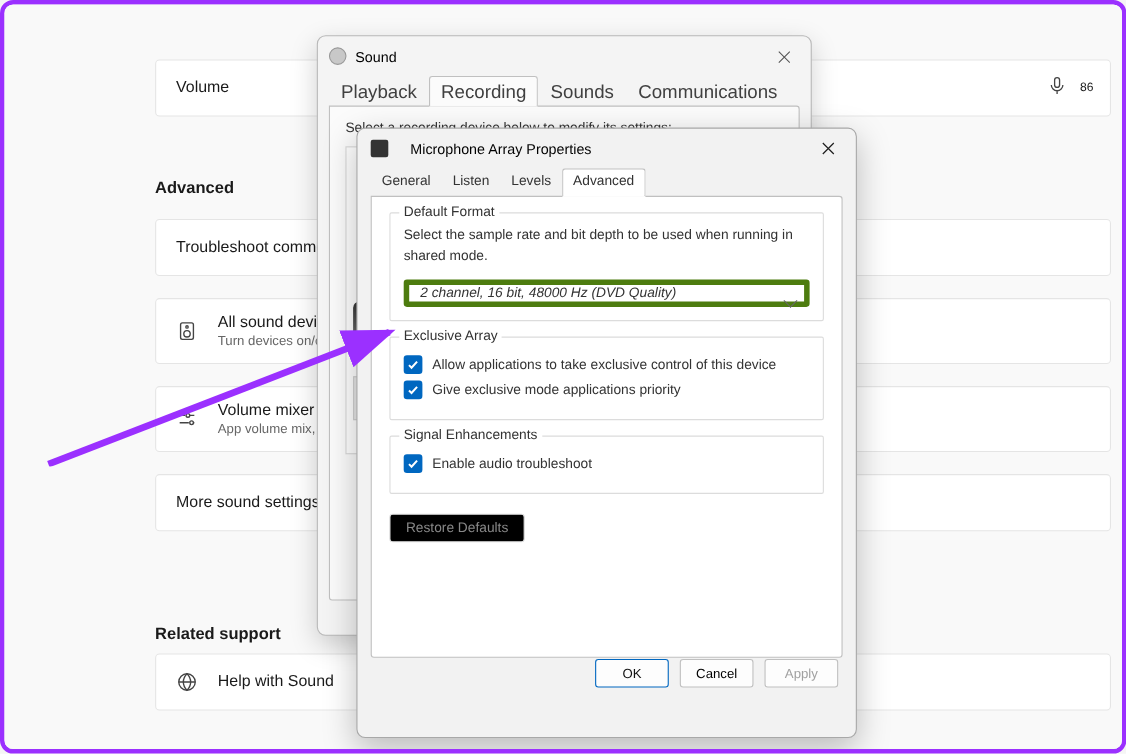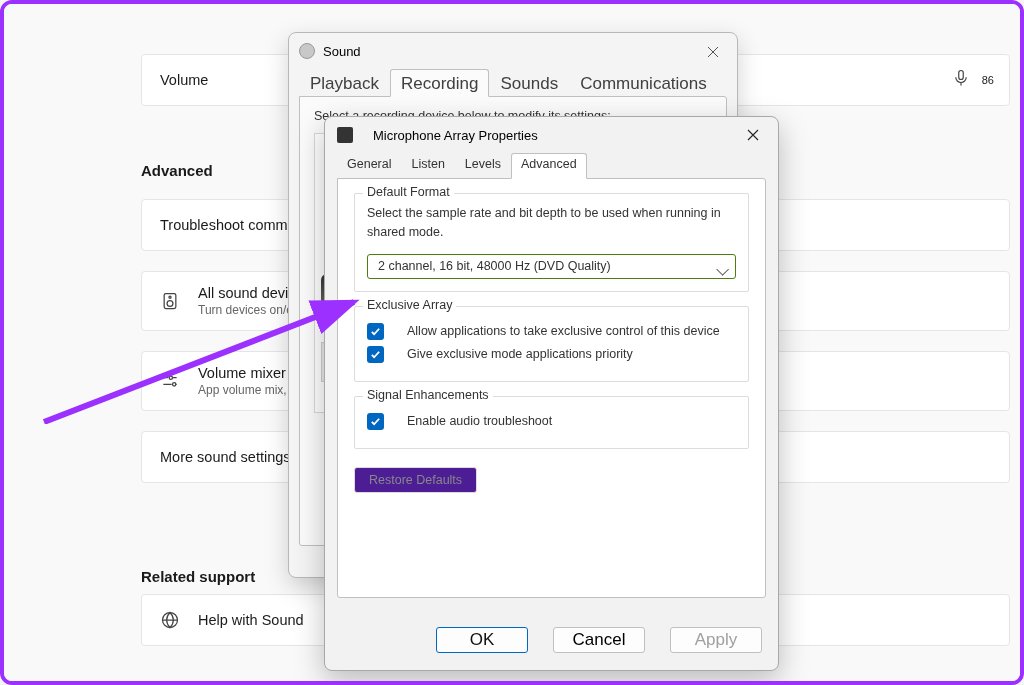--- a/index.html
+++ b/index.html
@@ -44,37 +44,37 @@
     
     
     .props-dialog { position: absolute; top: 112px; left: 320px; width: 455px; height: 555px; background: #f2f2f2; border: 1px solid #a8a8a8; border-radius: 8px; box-shadow: 0 10px 30px rgba(0,0,0,0.25); }
     .props-title-bar { display: flex; align-items: center; height: 36px; padding: 0 12px; position: relative; gap: 12px; }
     .props-title-icon { width: 16px; height: 16px; margin-right: 8px; background: #333; border-radius: 2px; }
     .props-title { font-size: 13px; color: #000; }
     .props-close { position: absolute; right: 6px; top: 5px; width: 38px; height: 26px; display: flex; align-items: center; justify-content: center; font-size: 13px; color: #222; cursor: pointer; }
     .props-tabs { display: flex; padding: 0 12px; height: 26px; }
     .props-tab { padding: 3px 9px; font-size: 12.5px; color: #333; border: 1px solid transparent; }
     .props-tab.active { background: #fff; border: 1px solid #c0c0c0; border-bottom-color: #fff; border-radius: 3px 3px 0 0; position: relative; z-index: 2; }
-    .props-body { background: #fff; margin: 0 12px 28px; border: 1px solid #c0c0c0; border-radius: 0 3px 3px 3px; padding: 14px 16px; height: 420px; position: relative; top: -1px; }
+    .props-body { background: #fff; margin: 0 12px 0; border: 1px solid #c0c0c0; border-radius: 0 3px 3px 3px; padding: 14px 16px; height: 420px; position: relative; top: -1px; }
     
     .group { border: 1px solid #dcdcdc; border-radius: 2px; padding: 10px 12px 12px; margin-bottom: 14px; position: relative; }
     .group-title { position: absolute; top: -9px; left: 8px; background: #fff; padding: 0 4px; font-size: 12.5px; color: #333; }
     .group-text { font-size: 12.5px; color: #333; line-height: 1.5; }
-    .dropdown { margin-top: 12px; height: 25px; border: 1px solid #4d7c0f; border-radius: 3px; display: flex; align-items: center; padding: 0 10px; font-size: 12.5px; color: #333; position: relative; background: #fff; }
+    .dropdown { margin-top: 12px; height: 25px; border: 5px solid #4d7c0f; border-radius: 3px; display: flex; align-items: center; padding: 0 10px; font-size: 12.5px; color: #333; position: relative; background: #fff; font-style: italic; }
     .dropdown::after { content: ''; position: absolute; right: 10px; top: 12px; width: 8px; height: 8px; border-right: 1.5px solid #666; border-bottom: 1.5px solid #666; transform: rotate(45deg) translateY(-3px); }
     
-    .check-row { display: flex; align-items: center; gap: 23px; margin: 6px 0; }
+    .check-row { display: flex; align-items: center; gap: 9px; margin: 6px 0; }
     .checkbox { width: 17px; height: 17px; background: #0067c0; border-radius: 3px; display: flex; align-items: center; justify-content: center; flex-shrink: 0; }
     .checkbox svg { width: 11px; height: 11px; }
     .check-label { font-size: 12.5px; color: #333; }
     
-    .restore-btn { margin-top: 4px; padding: 5px 14px; font-size: 12.5px; color: #888; border: 1px solid #dcdcdc; background: #4c1d95; border-radius: 3px; }
+    .restore-btn { margin-top: 4px; padding: 5px 14px; font-size: 12.5px; color: #888; border: 1px solid #dcdcdc; background: #000000; border-radius: 3px; }
     
     .props-footer { display: flex; justify-content: flex-end; gap: 10px; padding: 0 16px 14px; }
-    .footer-btn { width: 92px; height: 26px; font-size: 17px; border: 1px solid #c0c0c0; background: #fdfdfd; border-radius: 3px; display: flex; align-items: center; justify-content: center; cursor: pointer; margin-left: 15px; }
+    .footer-btn { width: 67px; height: 26px; font-size: 12px; border: 1px solid #c0c0c0; background: #fdfdfd; border-radius: 3px; display: flex; align-items: center; justify-content: center; cursor: pointer; }
     .footer-btn.primary { border: 1.5px solid #0067c0; color: #111; }
     .footer-btn.disabled { color: #a0a0a0; }
     
     .arrow-annotation { position: absolute; top: 290px; left: 30px; width: 330px; height: 130px; pointer-events: none; z-index: 10; }
   </style>
 </head>
 <body>
 
 <div class="settings-bg">
   <div class="bg-row bg-row-volume">

